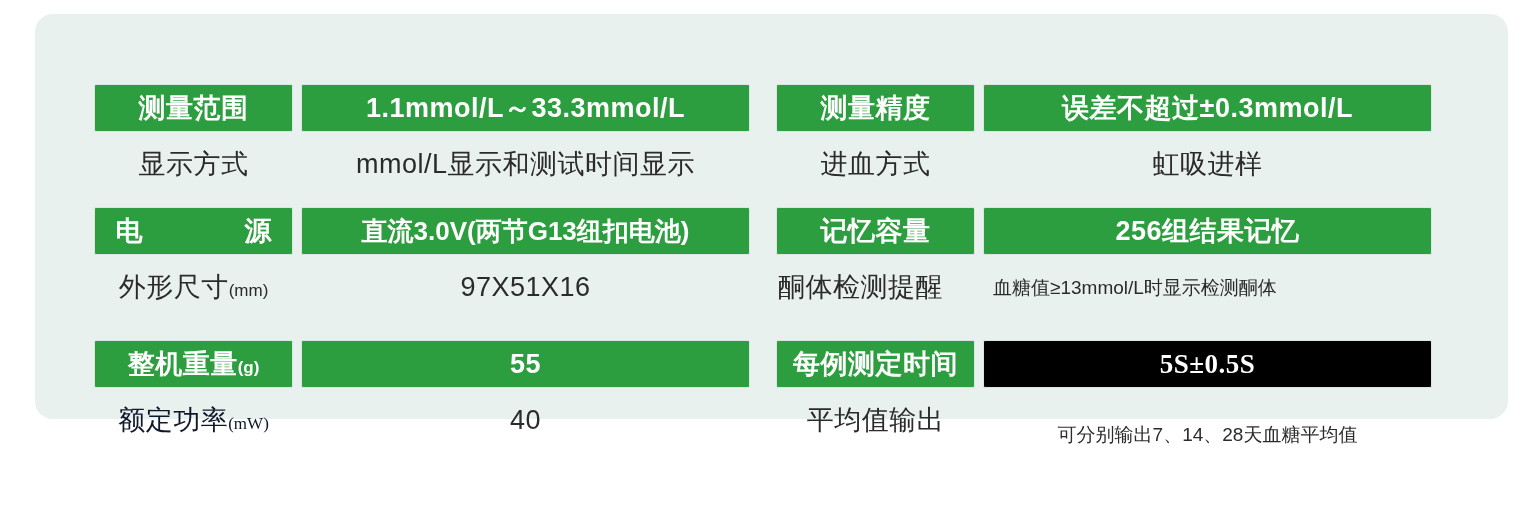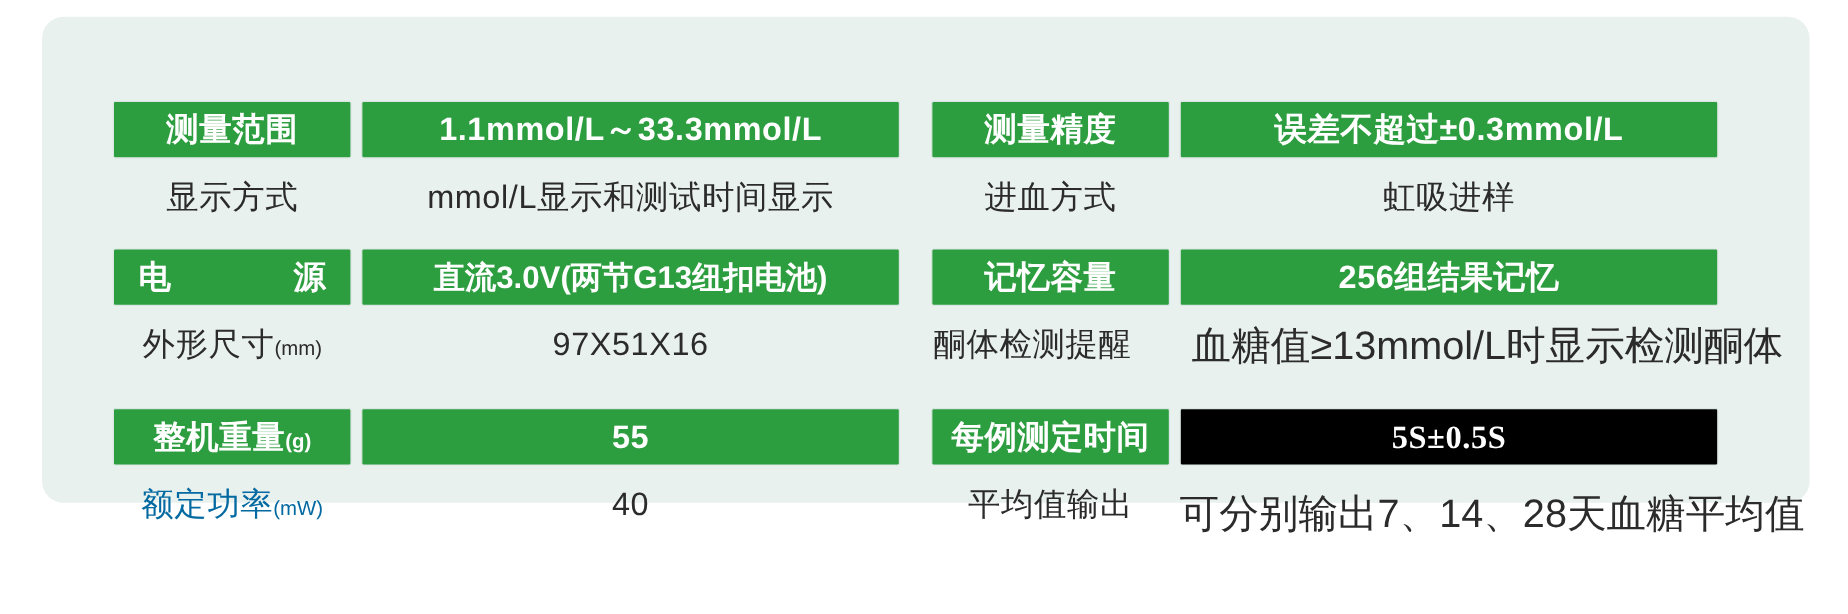--- a/index.html
+++ b/index.html
@@ -107,21 +107,21 @@
 
   
   .unit {
     font-size: 17px;
     letter-spacing: 0;
     vertical-align: baseline;
   }
 
   
   .txt.long { font-size: 26px; letter-spacing: 0; }
-  .txt.xlong { font-size: 33px; letter-spacing: 0; }
+  .txt.xlong { font-size: 19px; letter-spacing: 0; }
 
   
   .spec-col.right .spec-row.plain.r3 .cell-label { justify-content: flex-start; padding-left: 2px; }
   .spec-col.right .spec-row.plain.r3 .cell-value { justify-content: flex-start; padding-left: 10px; }
 </style>
 </head>
 <body>
 
 <div class="spec-card" style="background: rgb(233, 241, 238);">
   <div class="spec-grid">
@@ -167,21 +167,21 @@
       <div class="spec-row hl r4">
         <div class="cell-label" style="background: rgb(45, 158, 63); color: rgb(255, 255, 255);">
           <span class="txt"><span>整机重量</span><span class="unit">(g)</span></span>
         </div>
         <div class="cell-value" style="background: rgb(45, 158, 63); color: rgb(255, 255, 255);">
           <span class="txt">55</span>
         </div>
       </div>
 
       <div class="spec-row plain r5">
-        <div class="cell-label" style="color: #0369a1;">
+        <div class="cell-label" style="color: #0f172a; font-family: Liberation Serif, serif;">
           <span class="txt"><span>额定功率</span><span class="unit">(mW)</span></span>
         </div>
         <div class="cell-value" style="color: rgb(43, 43, 43);">
           <span class="txt">40</span>
         </div>
       </div>
 
     </div>
 
     <div class="spec-col right">

